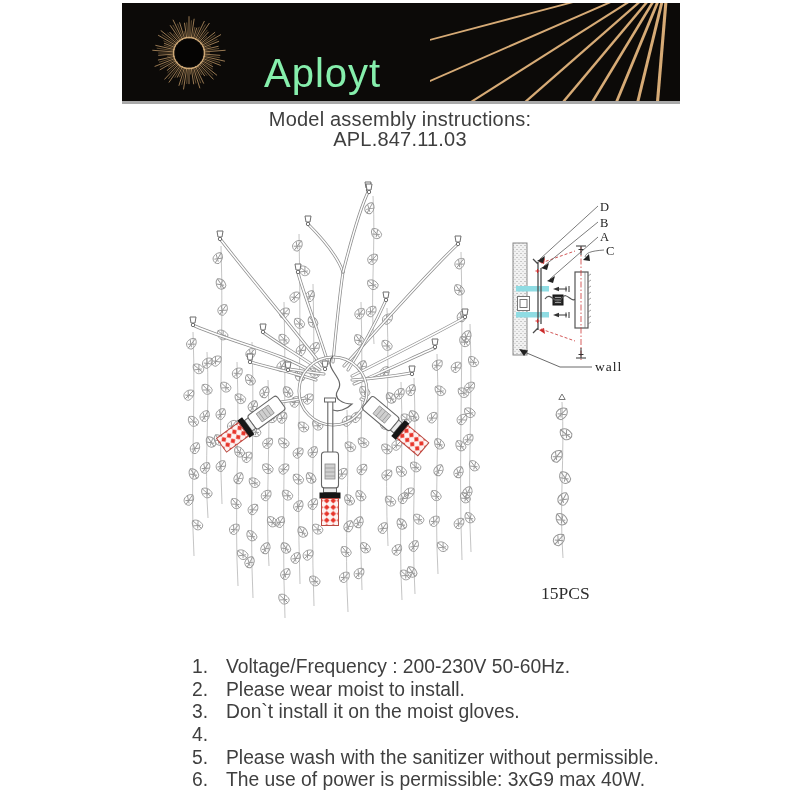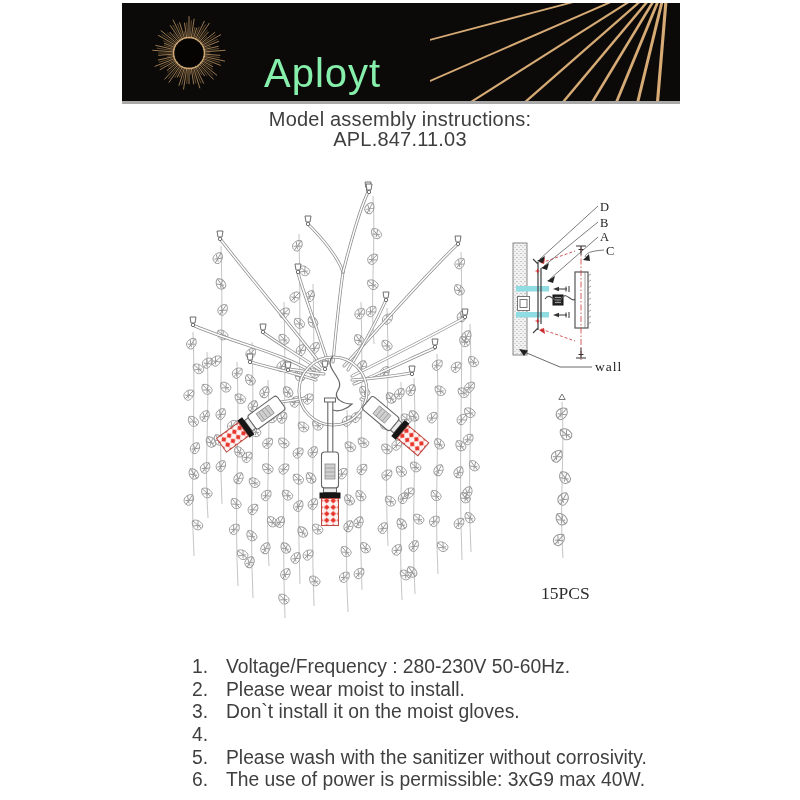--- a/index.html
+++ b/index.html
@@ -466,35 +466,35 @@
 
     <g>
       <path d="M562,394 l3.2,5.5 h-6.4 Z" fill="#fff" stroke="#777" stroke-width="1"></path>
       <text x="541" y="599" font-family="'Liberation Serif',serif" font-size="17.5" fill="#2c2c2c">15PCS</text>
     </g>
   </svg>
 
   <ol class="instructions">
     <li class="row">
       <span class="li-num">1.</span>
-      <span>Voltage/Frequency : 280-230V 50-60Hz.</span>
+      <span>Voltage/Frequency : 200-230V 50-60Hz.</span>
       </li>
     <li class="row">
       <span class="li-num">2.</span>
       <span>Please wear moist to install.</span>
       </li>
     <li class="row">
       <span class="li-num">3.</span>
       <span>Don`t install it on the moist gloves.</span>
       </li>
     <li class="row">
       <span class="li-num">4.</span>
       </li>
     <li class="row">
       <span class="li-num">5.</span>
-      <span>Please wash with the sanitizer without corrosivity.</span>
+      <span>Please wash with the sanitizer without permissible.</span>
       </li>
     <li class="row">
       <span class="li-num">6.</span>
       <span>The use of power is permissible: 3xG9 max 40W.</span>
       </li>
   </ol>
 </div>
 
 </body></html>

